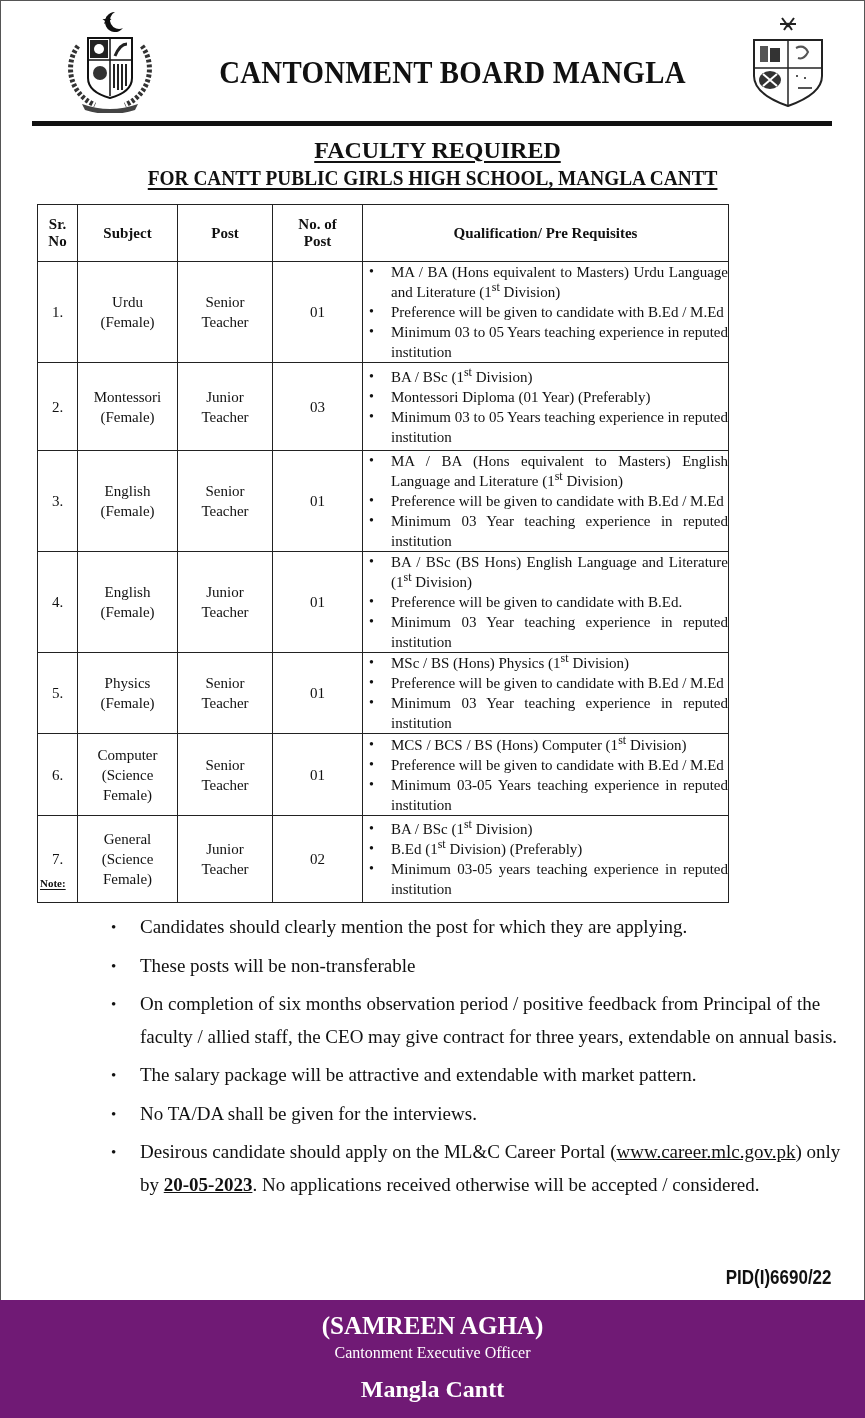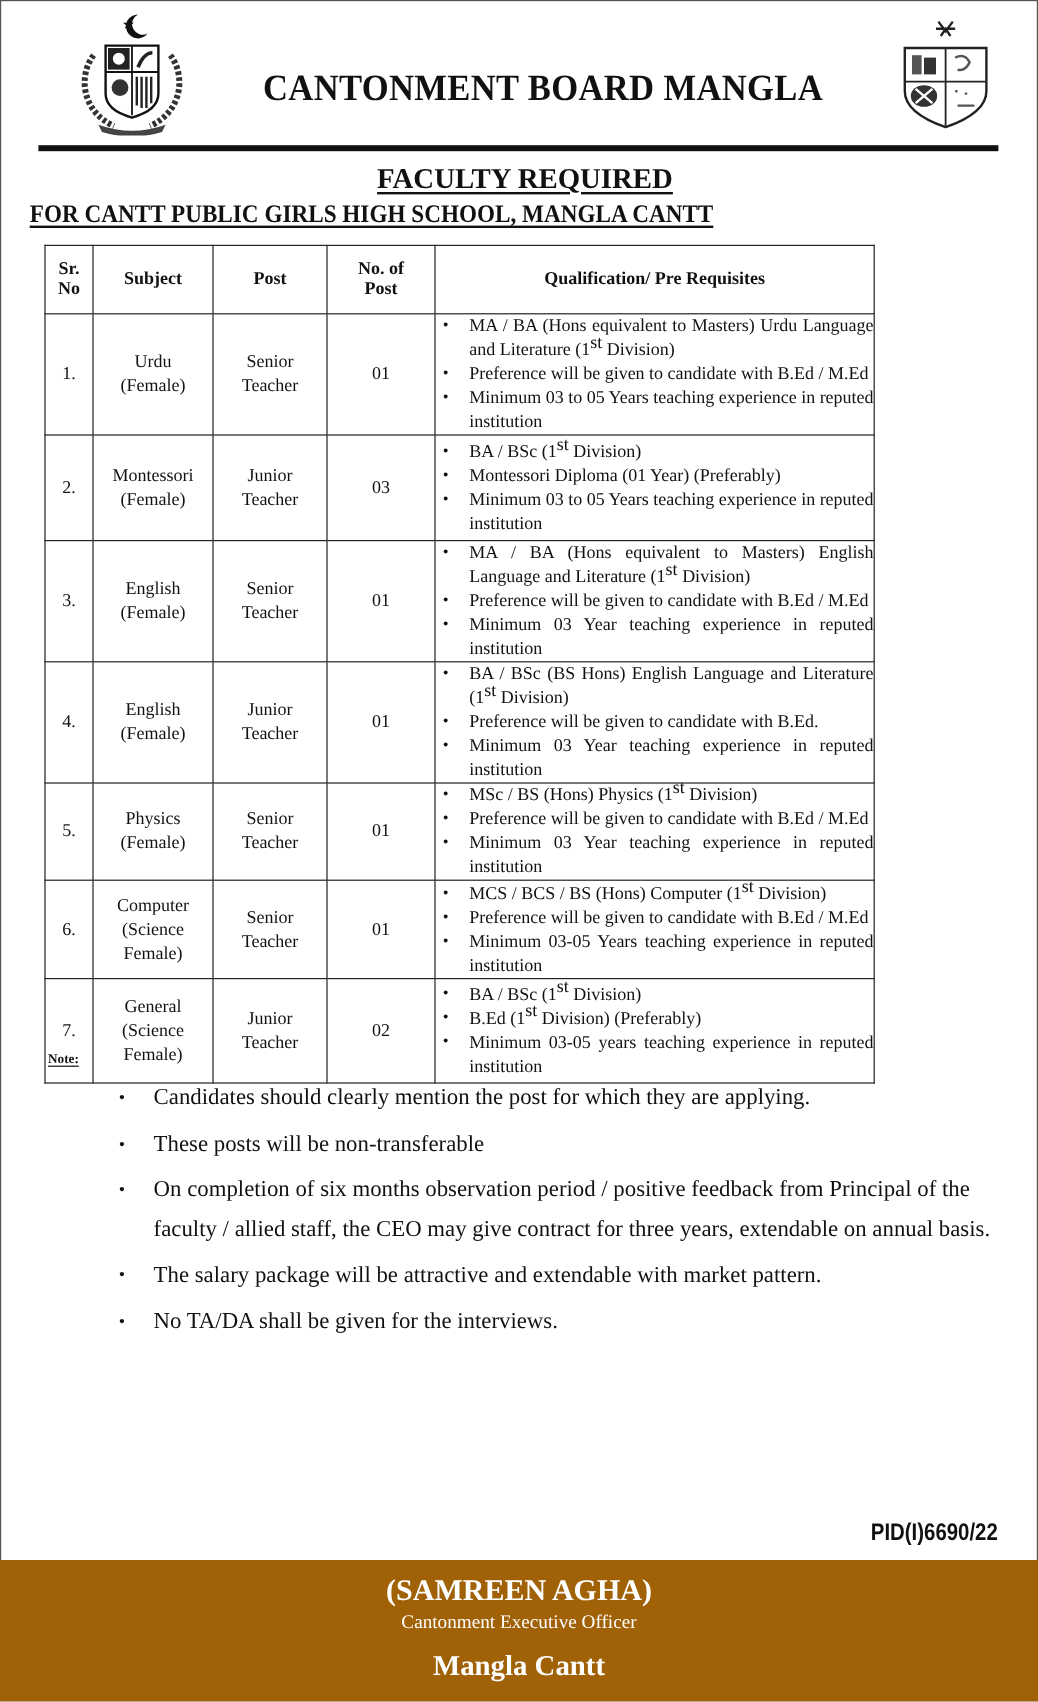--- a/index.html
+++ b/index.html
@@ -19,21 +19,21 @@
       font-size: 31px; font-weight: bold; letter-spacing: 0.3px; font-family: "Liberation Serif", serif;
       transform: scaleX(0.93); transform-origin: center;
     }
     .header-rule { position: absolute; left: 32px; top: 121px; width: 800px; height: 5px; background: #111; }
     .ad-title {
       position: absolute; left: 0; top: 137px; width: 865px; text-align: center;
       font-size: 24px; font-weight: bold;
     }
     .ad-title span { text-decoration: underline; text-decoration-thickness: 2px; text-underline-offset: 3px; margin-left: 10px; }
     .ad-subtitle {
-      position: absolute; left: 0; top: 166px; width: 865px; 
+      position: absolute; left: 0; top: 166px; width: 865px; text-align: center;
       font-size: 21px; font-weight: bold;
     }
     .ad-subtitle span { text-decoration: underline; text-decoration-thickness: 2px; text-underline-offset: 3px; display:inline-block; transform: scaleX(0.92); }
 
     
     table.jobs {
       position: absolute; left: 37px; top: 204px; width: 692px;
       border-collapse: collapse; font-family: "Liberation Sans Narrow", "Liberation Serif", serif;
     }
     table.jobs th, table.jobs td {
@@ -47,51 +47,51 @@
     table.jobs td.sr { font-size: 15px; }
     td.q { padding: 2px 6px 0 10px; }
     td.q ul { margin: 0; padding: 0 0 0 28px; list-style: none; }
     td.q li {
       position: relative; font-size: 15px; line-height: 20px; text-align: justify;
       font-family: "Liberation Serif", serif;
     }
     td.q li::before {
       content: "\2022"; position: absolute; left: -22px; top: 0; font-size: 14px;
     }
-    sup { font-size: 15px; line-height: 0; }
+    sup { font-size: 12px; line-height: 0; }
     col.sr-col { width: 40px; }
     col.sub-col { width: 100px; }
     col.post-col { width: 95px; }
     col.no-col { width: 90px; }
 
     
     .note-label {
       position: absolute; left: 40px; top: 877px; font-size: 11px; font-weight: bold;
       text-decoration: underline; text-underline-offset: 2px;
     }
     ul.notes {
-      position: absolute; left: 95px; top: 895px; width: 735px; margin: 4px; padding: 0; list-style: none;
+      position: absolute; left: 95px; top: 895px; width: 735px; margin: 16px; padding: 0; list-style: none;
     }
     ul.notes li {
       position: relative; padding-left: 29px; font-size: 19px; line-height: 32.5px; margin-bottom: 6px;
       font-family: "Liberation Serif", serif;
     }
     ul.notes li::before {
       content: "\2022"; position: absolute; left: 0; top: 0; font-size: 15px;
     }
     .link { text-decoration: underline; }
     .deadline { text-decoration: underline; font-weight: bold; }
     .pid {
       position: absolute; right: 33px; top: 1266px; font-size: 20px; font-weight: bold;
       font-family: "Liberation Sans", sans-serif; transform: scaleX(0.85); transform-origin: right;
     }
 
     
     .footer {
-      position: absolute; left: 0; top: 1300px; width: 865px; height: 118px; background: #a16207;
+      position: absolute; left: 0; top: 1300px; width: 865px; height: 118px; background: #701a75;
       color: #fff; text-align: center;
     }
     .footer .name { position: absolute; left: 0; top: 12px; width: 100%; font-size: 25px; font-weight: bold; }
     .footer .role { position: absolute; left: 0; top: 44px; width: 100%; font-size: 16px; font-weight: normal; }
     .footer .place { position: absolute; left: 0; top: 76px; width: 100%; font-size: 24px; font-weight: bold; }
   </style>
 </head>
 <body>
 
 <div class="page-border"></div>
@@ -254,20 +254,21 @@
     </tbody>
 </table>
 
 <div class="note-label">Note:</div>
 <ul class="notes">
   <li>Candidates should clearly mention the post for which they are applying.</li>
   <li>These posts will be non-transferable</li>
   <li>On completion of six months observation period / positive feedback from Principal of the faculty / allied staff, the CEO may give contract for three years, extendable on annual basis.</li>
   <li>The salary package will be attractive and extendable with market pattern.</li>
   <li>No TA/DA shall be given for the interviews.</li>
+  <li><span>Desirous candidate should apply on the ML&amp;C Career Portal (</span><span class="link">www.career.mlc.gov.pk</span><span>) only by </span><span class="deadline">20-05-2023</span><span>. No applications received otherwise will be accepted / considered.</span></li>
 </ul>
 
 <div class="pid">PID(I)6690/22</div>
 
 <div class="footer">
   <div class="name">(SAMREEN AGHA)</div>
   <div class="role">Cantonment Executive Officer</div>
   <div class="place">Mangla Cantt</div>
 </div>
 

